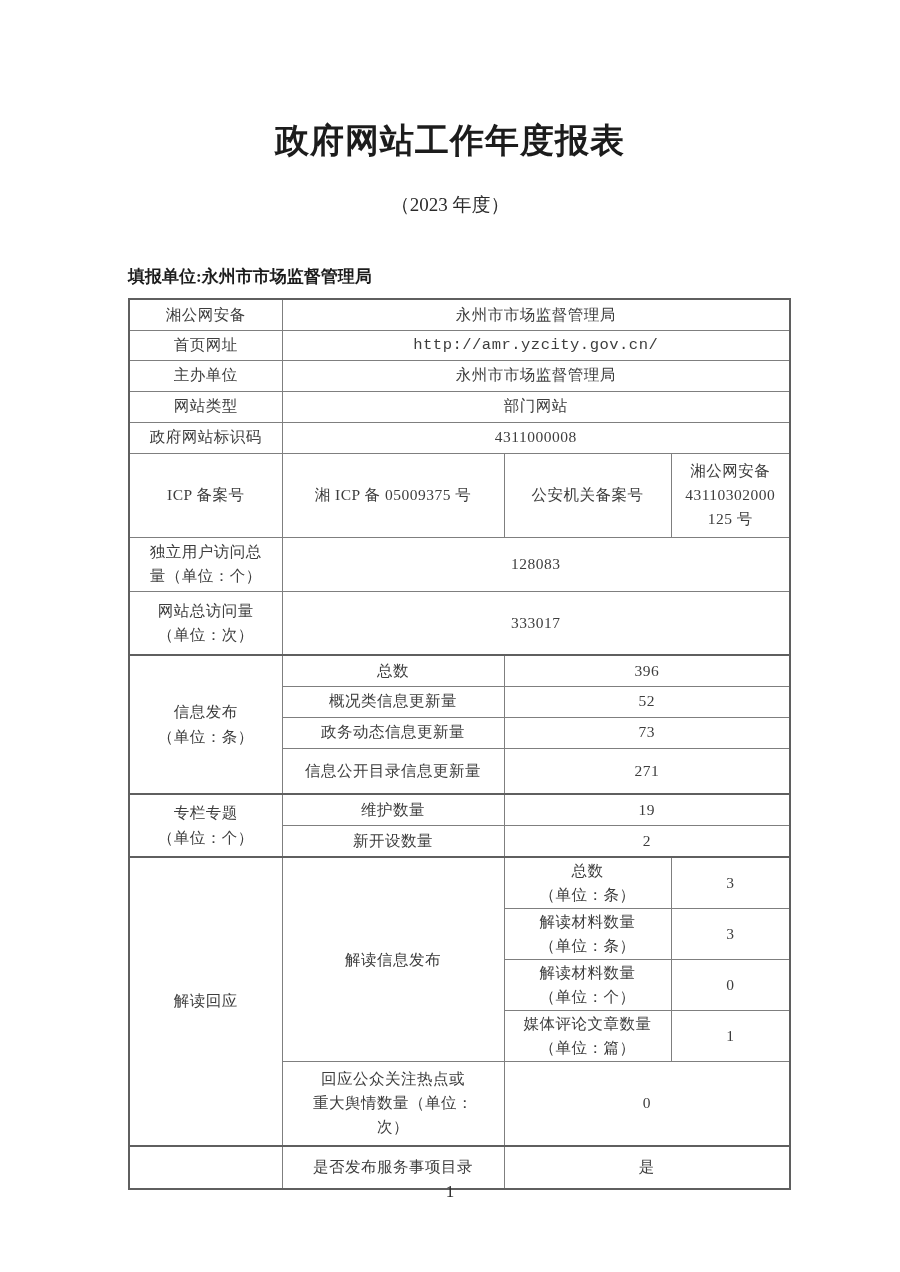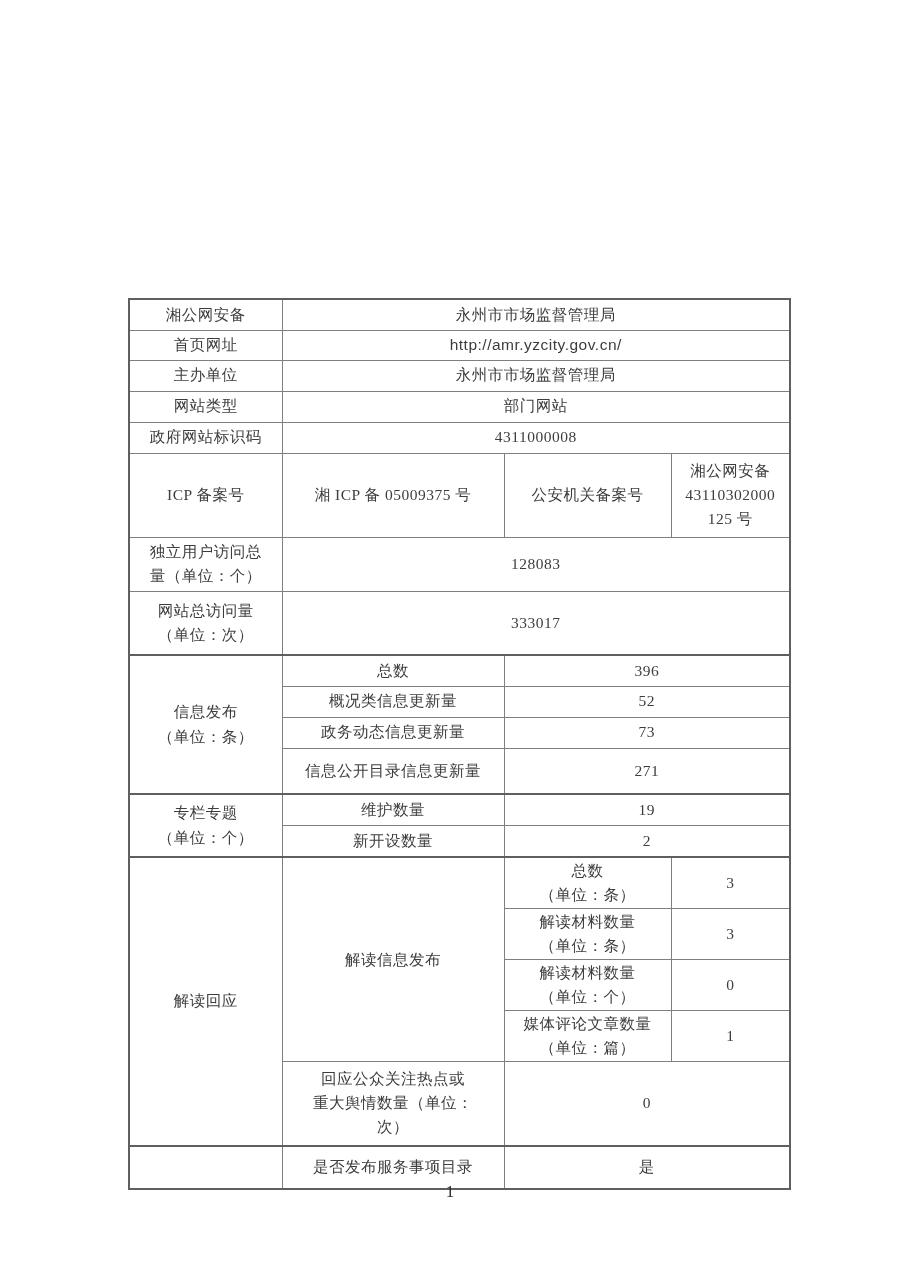--- a/index.html
+++ b/index.html
@@ -53,38 +53,41 @@
     vertical-align: middle;
     font-size: 15.5px;
     line-height: 1.55;
     padding: 1px 3px;
     letter-spacing: 0.5px;
     overflow: hidden;
   }
   tr.gsep td { border-top: 2px solid #5f5f5f; margin-left: 22px; }
   .pre { white-space: pre-line; }
   .mono {
-    font-family: Liberation Sans, sans-serif;
+    font-family: Liberation Mono, monospace;
     font-size: 14.5px;
     letter-spacing: 0.5px;
   }
   .pagenum {
     position: absolute;
     top: 1182px; left: 0;
     width: 900px;
     text-align: center;
     font-size: 17px;
     color: #2b2b2b;
   }
 </style>
 </head>
 <body>
 
 <div class="page">
 
+  <div class="title">政府网站工作年度报表</div>
+  <div class="subtitle">（2023 年度）</div>
+  <div class="unit">填报单位:永州市市场监督管理局</div>
 
   <table class="report">
     <colgroup>
       <col style="width:153px">
       <col style="width:222px">
       <col style="width:167px">
       <col style="width:119px">
     </colgroup>
 
     <tbody>

